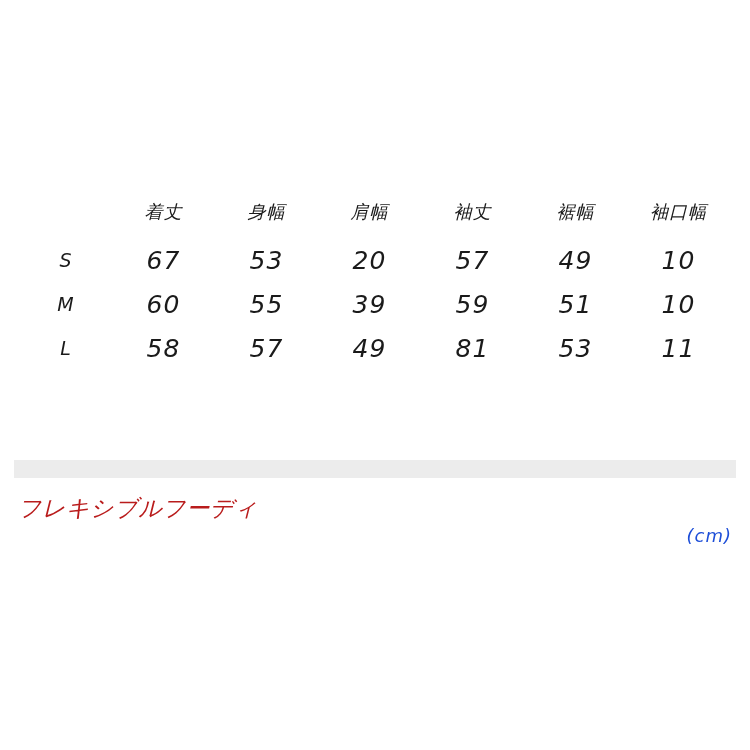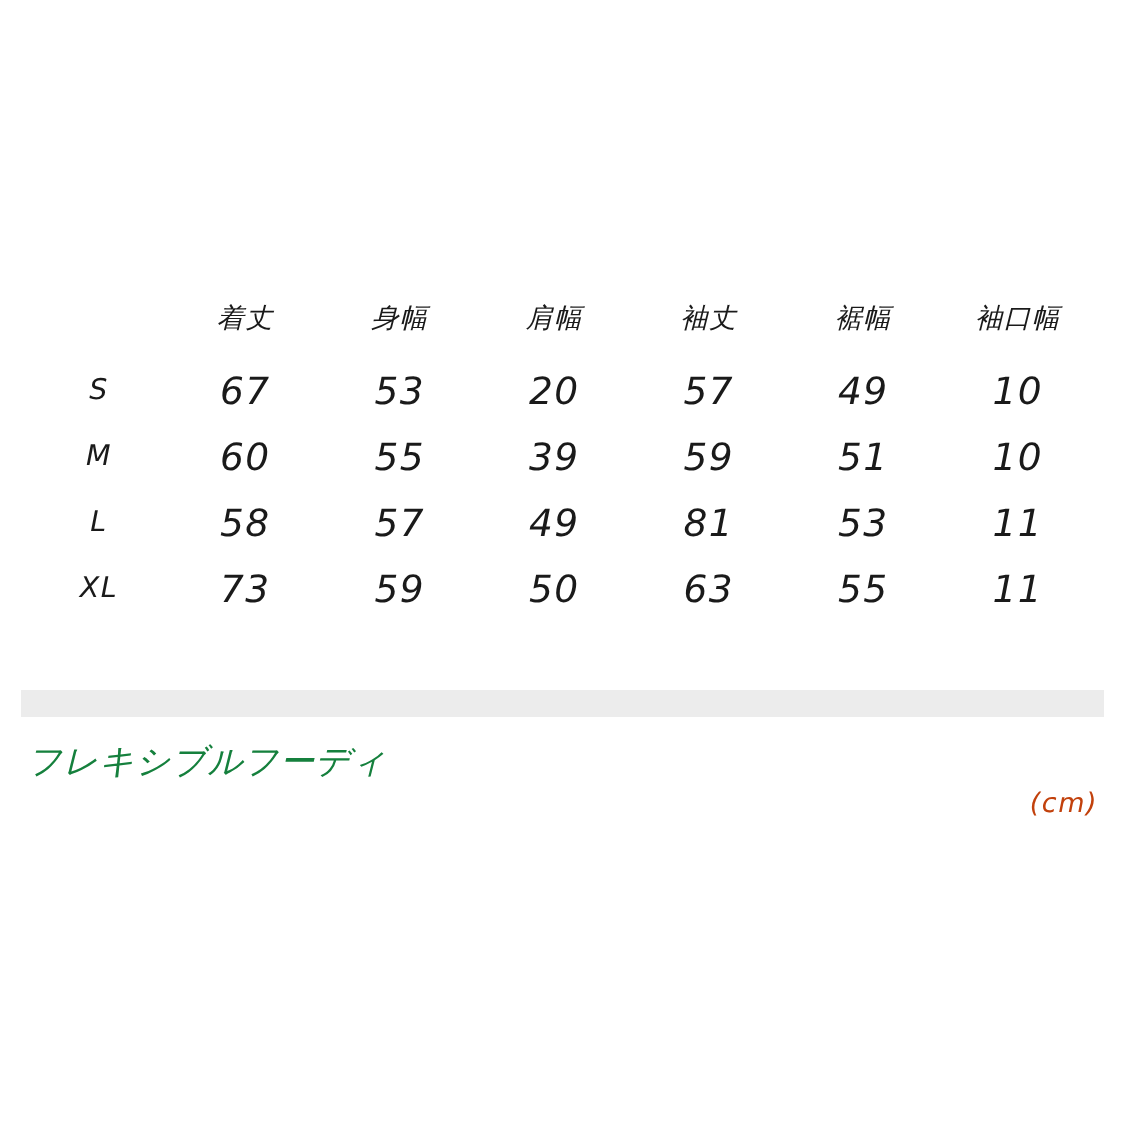--- a/index.html
+++ b/index.html
@@ -59,29 +59,29 @@
     width: 722px;
     height: 18px;
     background: #ececec;
   }
   .product-name {
     position: absolute;
     left: 18px;
     top: 492px;
     font-size: 23px;
     line-height: 32px;
-    color: #15803d;
+    color: #b91c1c;
     letter-spacing: 0.5px;
   }
   .unit-note {
     position: absolute;
     right: 18px;
     top: 525px;
     font-size: 18px;
-    color: #c2410c;
+    color: #1d4ed8;
     letter-spacing: 1px;
   }
 </style>
 </head>
 <body>
 
 <div class="page">
 
   <table class="size-table">
     <colgroup>
@@ -125,29 +125,20 @@
       </tr>
       <tr>
         <td class="rowhead">L</td>
         <td>58</td>
         <td>57</td>
         <td>49</td>
         <td>81</td>
         <td>53</td>
         <td>11</td>
       </tr>
-      <tr>
-        <td class="rowhead">XL</td>
-        <td>73</td>
-        <td>59</td>
-        <td>50</td>
-        <td>63</td>
-        <td>55</td>
-        <td>11</td>
-      </tr>
     </tbody>
   </table>
 
   <div class="divider"></div>
 
   <div class="product-name">フレキシブルフーディ</div>
 
   <div class="unit-note">(cm)</div>
 
 </div>

